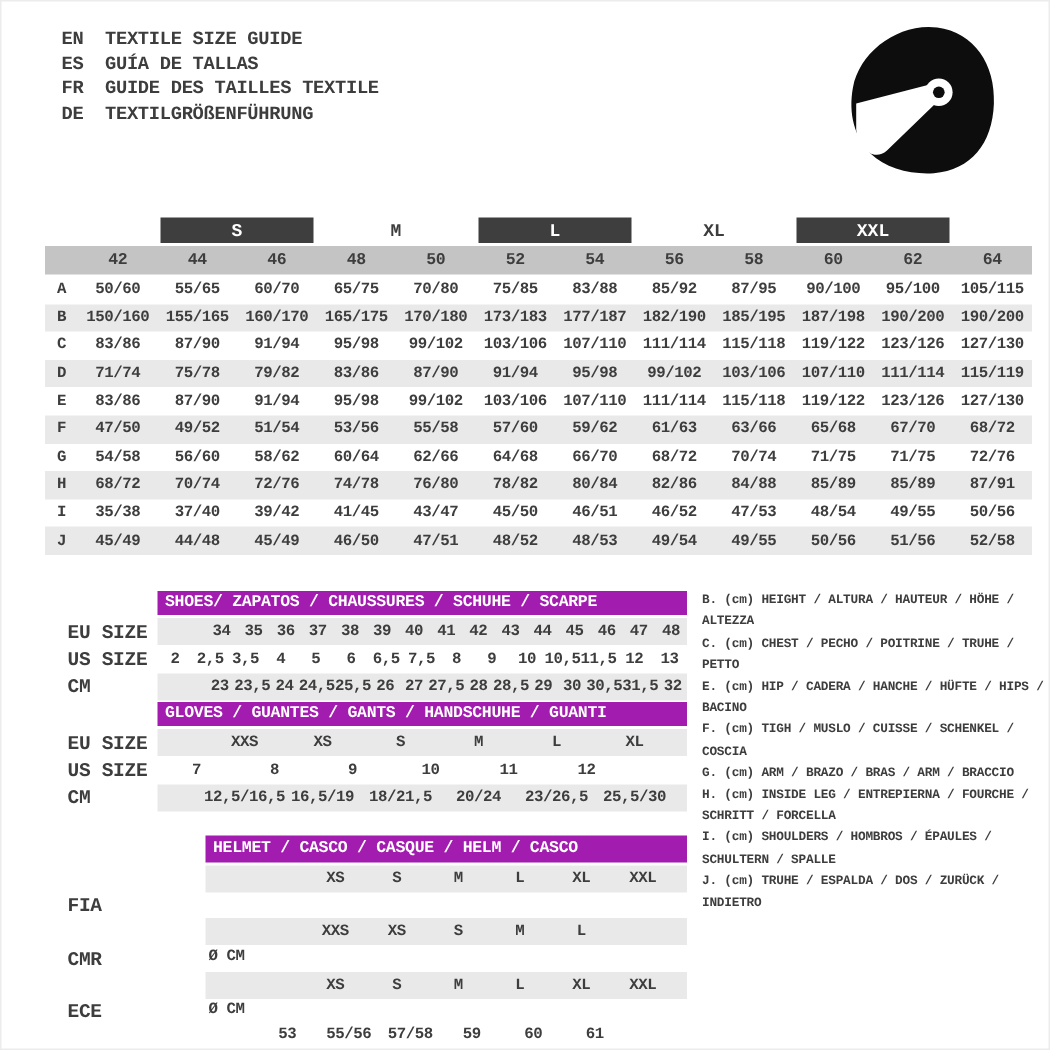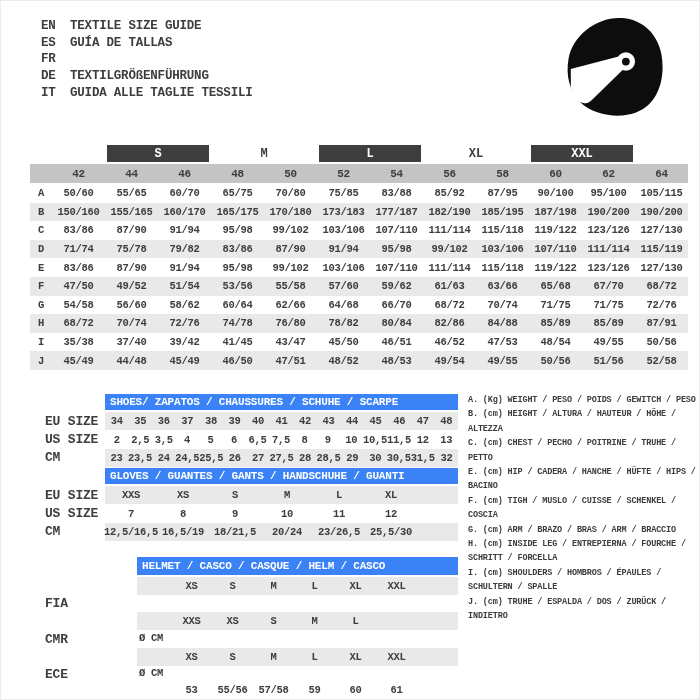--- a/index.html
+++ b/index.html
@@ -27,23 +27,23 @@
   .cell{display:flex;align-items:center;justify-content:center;font-size:10.5px;font-weight:700;letter-spacing:-0.3px;white-space:nowrap;}
   .hdr-row .cell{font-size:11px;}
   
   .small-table{position:absolute;left:45px;width:413px;}
   .shoes-table{top:394px;}
   .gloves-table{top:468px;}
   .helmet-table{top:557px;}
   .st-row{display:flex;height:18.4px;}
   .st-title{height:16px;margin-bottom:2px;}
   .st-label{width:60px;display:flex;align-items:center;font-size:13px;font-weight:700;letter-spacing:-0.2px;}
-  .st-band{flex:1;background:#3b82f6;color:#fff;font-size:11px;font-weight:700;display:flex;align-items:center;padding-left:5px;letter-spacing:-0.2px;white-space:nowrap;}
+  .st-band{flex:1;background:#a21caf;color:#fff;font-size:11px;font-weight:700;display:flex;align-items:center;padding-left:5px;letter-spacing:-0.2px;white-space:nowrap;}
   .st-content{flex:1;display:grid;}
-  .st-row.shaded .st-content{background:#e9e9e9;}
+  .st-row.shaded .st-content{background:#e9e9e9;padding-left:32px;}
   .shoes-table .st-content{grid-template-columns:repeat(15,1fr);}
   .gloves-table .st-content{grid-template-columns:repeat(6,52px) 1fr;}
   .helmet-table .st-content{grid-template-columns:34px repeat(6,41px) 1fr;}
   .helmet-table .st-row{height:17.8px;gap:32px;}
   .st-content .cell{font-size:10.5px;}
   .unit-cell{justify-content:flex-start !important;padding-left:2px;margin-top:37px;}
   
   .legend{position:absolute;left:468px;top:393px;width:228px;font-size:8.5px;font-weight:700;line-height:14.4px;letter-spacing:-0.15px;}
   .legend-item{white-space:pre-line;}
 </style>
@@ -56,28 +56,25 @@
       <div class="lang-row">
         <span class="lang-code">EN</span>
         <span class="lang-label">TEXTILE SIZE GUIDE</span>
       </div>
       <div class="lang-row">
         <span class="lang-code">ES</span>
         <span class="lang-label">GUÍA DE TALLAS</span>
       </div>
       <div class="lang-row">
         <span class="lang-code">FR</span>
+        <span class="lang-label">GUIDE DES TAILLES TEXTILE</span>
       </div>
       <div class="lang-row">
         <span class="lang-code">DE</span>
         <span class="lang-label">TEXTILGRÖßENFÜHRUNG</span>
-      </div>
-      <div class="lang-row">
-        <span class="lang-code">IT</span>
-        <span class="lang-label">GUIDA ALLE TAGLIE TESSILI</span>
       </div>
     </div>
 
   <div class="helmet-logo">
     <svg viewBox="0 0 100 100" aria-hidden="true">
       <g>
         <path d="M60 4 C 83 7 96 27 95 51 C 94 76 81 92 58 94 C 44 95 28 91 19 82 C 9 72 5 57 8 41 C 12 19 36 1 60 4 Z" fill="#0d0d0d"></path>
         <path d="M10 51 L 56 39 C 63 37 66 43 62 48 L 29 80 C 21 87 11 79 10 67 Z" fill="#ffffff"></path>
         <circle cx="61" cy="44" r="8.5" fill="#ffffff"></circle>
         <circle cx="61" cy="44" r="3.6" fill="#0d0d0d"></circle>
@@ -438,21 +435,20 @@
           <div class="cell">55/56</div>
           <div class="cell">57/58</div>
           <div class="cell">59</div>
           <div class="cell">60</div>
           <div class="cell">61</div>
         </div>
       </div>
     </div>
 
   <div class="legend" id="legend">
-      <div class="legend-item">A. (Kg) WEIGHT / PESO / POIDS / GEWITCH / PESO</div>
       <div class="legend-item">B. (cm) HEIGHT / ALTURA / HAUTEUR / HÖHE / ALTEZZA</div>
       <div class="legend-item">C. (cm) CHEST / PECHO / POITRINE / TRUHE / PETTO</div>
       <div class="legend-item">E. (cm) HIP / CADERA / HANCHE / HÜFTE / HIPS / BACINO</div>
       <div class="legend-item">F. (cm) TIGH / MUSLO / CUISSE / SCHENKEL / COSCIA</div>
       <div class="legend-item">G. (cm) ARM / BRAZO / BRAS / ARM / BRACCIO</div>
       <div class="legend-item">H. (cm) INSIDE LEG / ENTREPIERNA / FOURCHE /
 SCHRITT / FORCELLA</div>
       <div class="legend-item">I. (cm) SHOULDERS / HOMBROS / ÉPAULES /
 SCHULTERN / SPALLE</div>
       <div class="legend-item">J. (cm) TRUHE / ESPALDA / DOS / ZURÜCK / INDIETRO</div>

